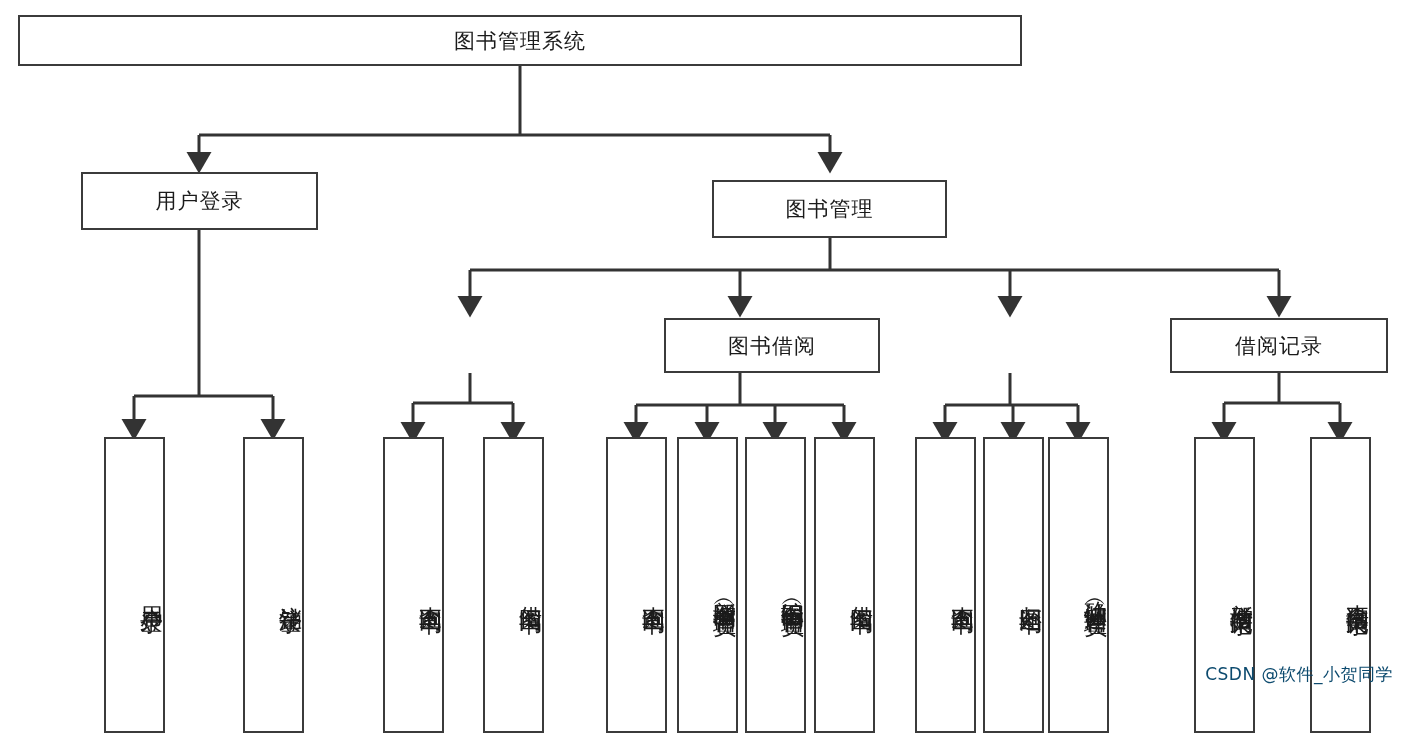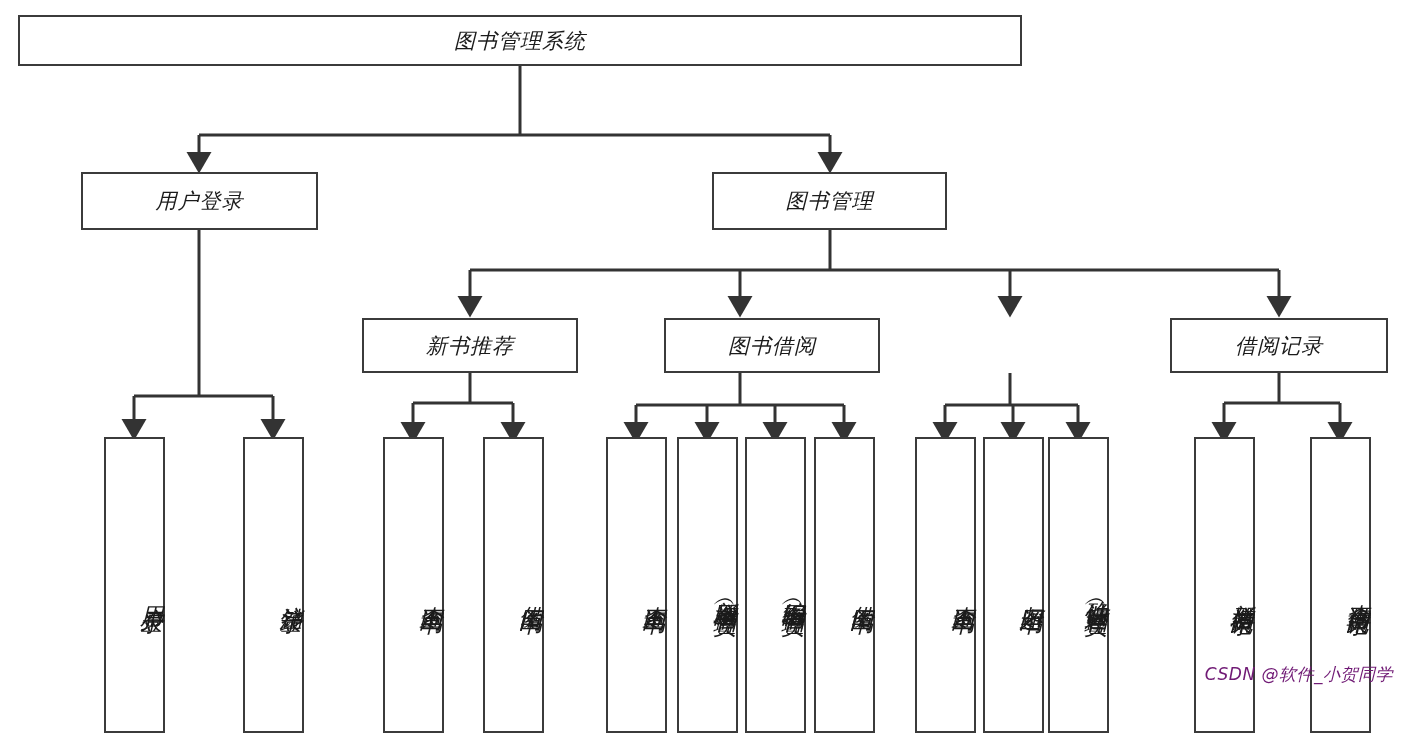--- a/index.html
+++ b/index.html
@@ -5,21 +5,21 @@
 <style>
   html,body{margin:0;padding:0;}
   body{
     width:1405px;height:747px;
     background:#ffffff;
     font-family:"DejaVu Sans","Liberation Sans",sans-serif;
     overflow:hidden;
   }
   #diagram{
     position:relative;
-    width:1405px;height:690px;font-style:italic;
+    width:1405px;height:690px;
   }
   #wires{
     position:absolute;left:0;top:0;
     width:1405px;height:747px;
     pointer-events:none;
   }
   .node{
     position:absolute;
     box-sizing:border-box;
     background:#ffffff;
@@ -48,21 +48,21 @@
     white-space:nowrap;
   }
   .node.vert .lbl{
     writing-mode:vertical-rl;
     text-orientation:upright;
   }
   #watermark{
     position:absolute;
     right:12px;bottom:4px;
     font-size:17px;
-    color:#701a75;
+    color:#0c4a6e;
     letter-spacing:0.5px;
     white-space:nowrap;
     user-select:none;
   }
 </style>
 </head>
 <body>
 
 <div id="diagram">
 
@@ -117,27 +117,24 @@
   </svg>
 
   <div class="node horiz" style="left:18px;top:15px;width:1004px;height:51px;">
     <span class="lbl">图书管理系统</span>
   </div>
 
   <div class="node horiz" style="left:81px;top:172px;width:237px;height:58px;">
     <span class="lbl">用户登录</span>
   </div>
 
-  <div class="node horiz" style="left:712px;top:172px;width:235px;height:58px;">
+  <div class="node horiz" style="left:712px;top:180px;width:235px;height:58px;">
     <span class="lbl">图书管理</span>
   </div>
 
-  <div class="node horiz" style="left:362px;top:318px;width:216px;height:55px;">
-    <span class="lbl">新书推荐</span>
-  </div>
 
   <div class="node horiz" style="left:664px;top:318px;width:216px;height:55px;">
     <span class="lbl">图书借阅</span>
   </div>
 
 
   <div class="node horiz" style="left:1170px;top:318px;width:218px;height:55px;">
     <span class="lbl">借阅记录</span>
   </div>
 

